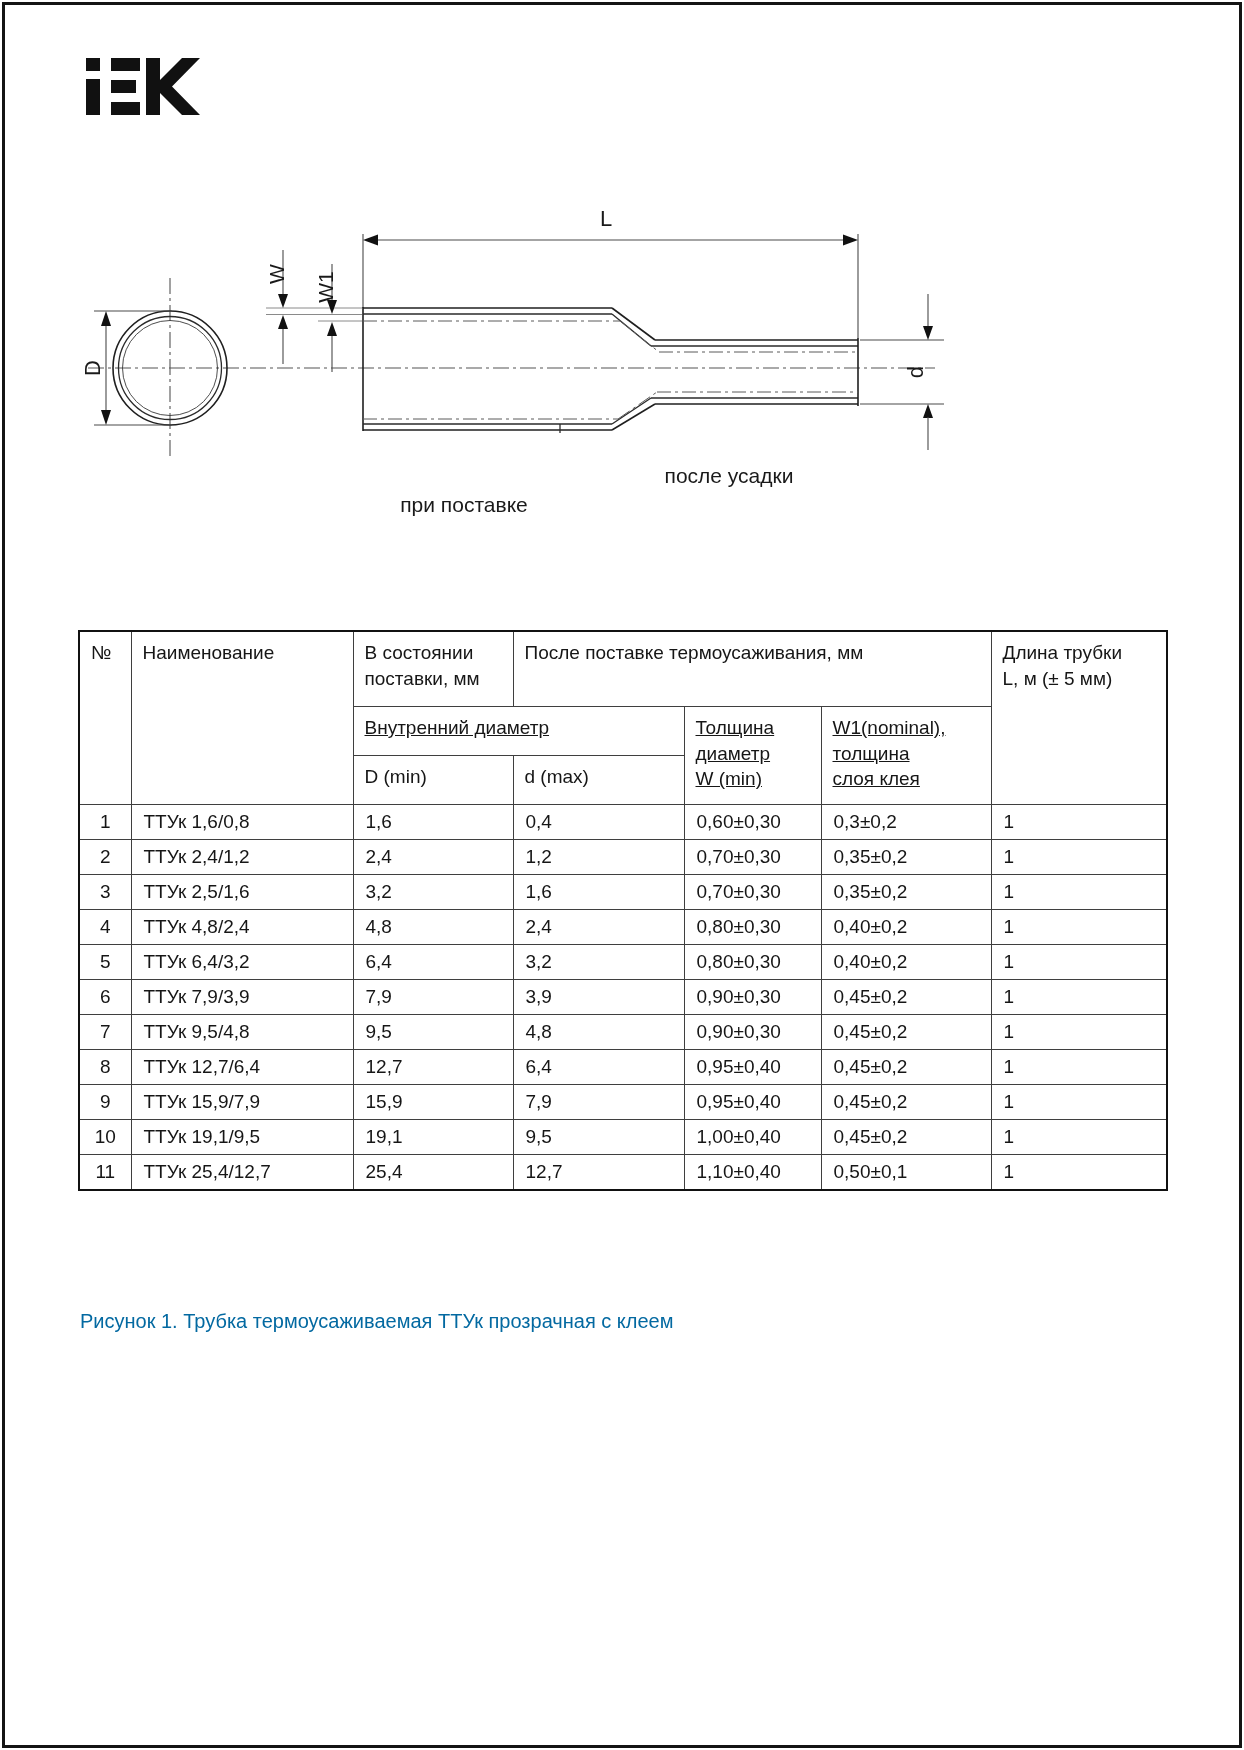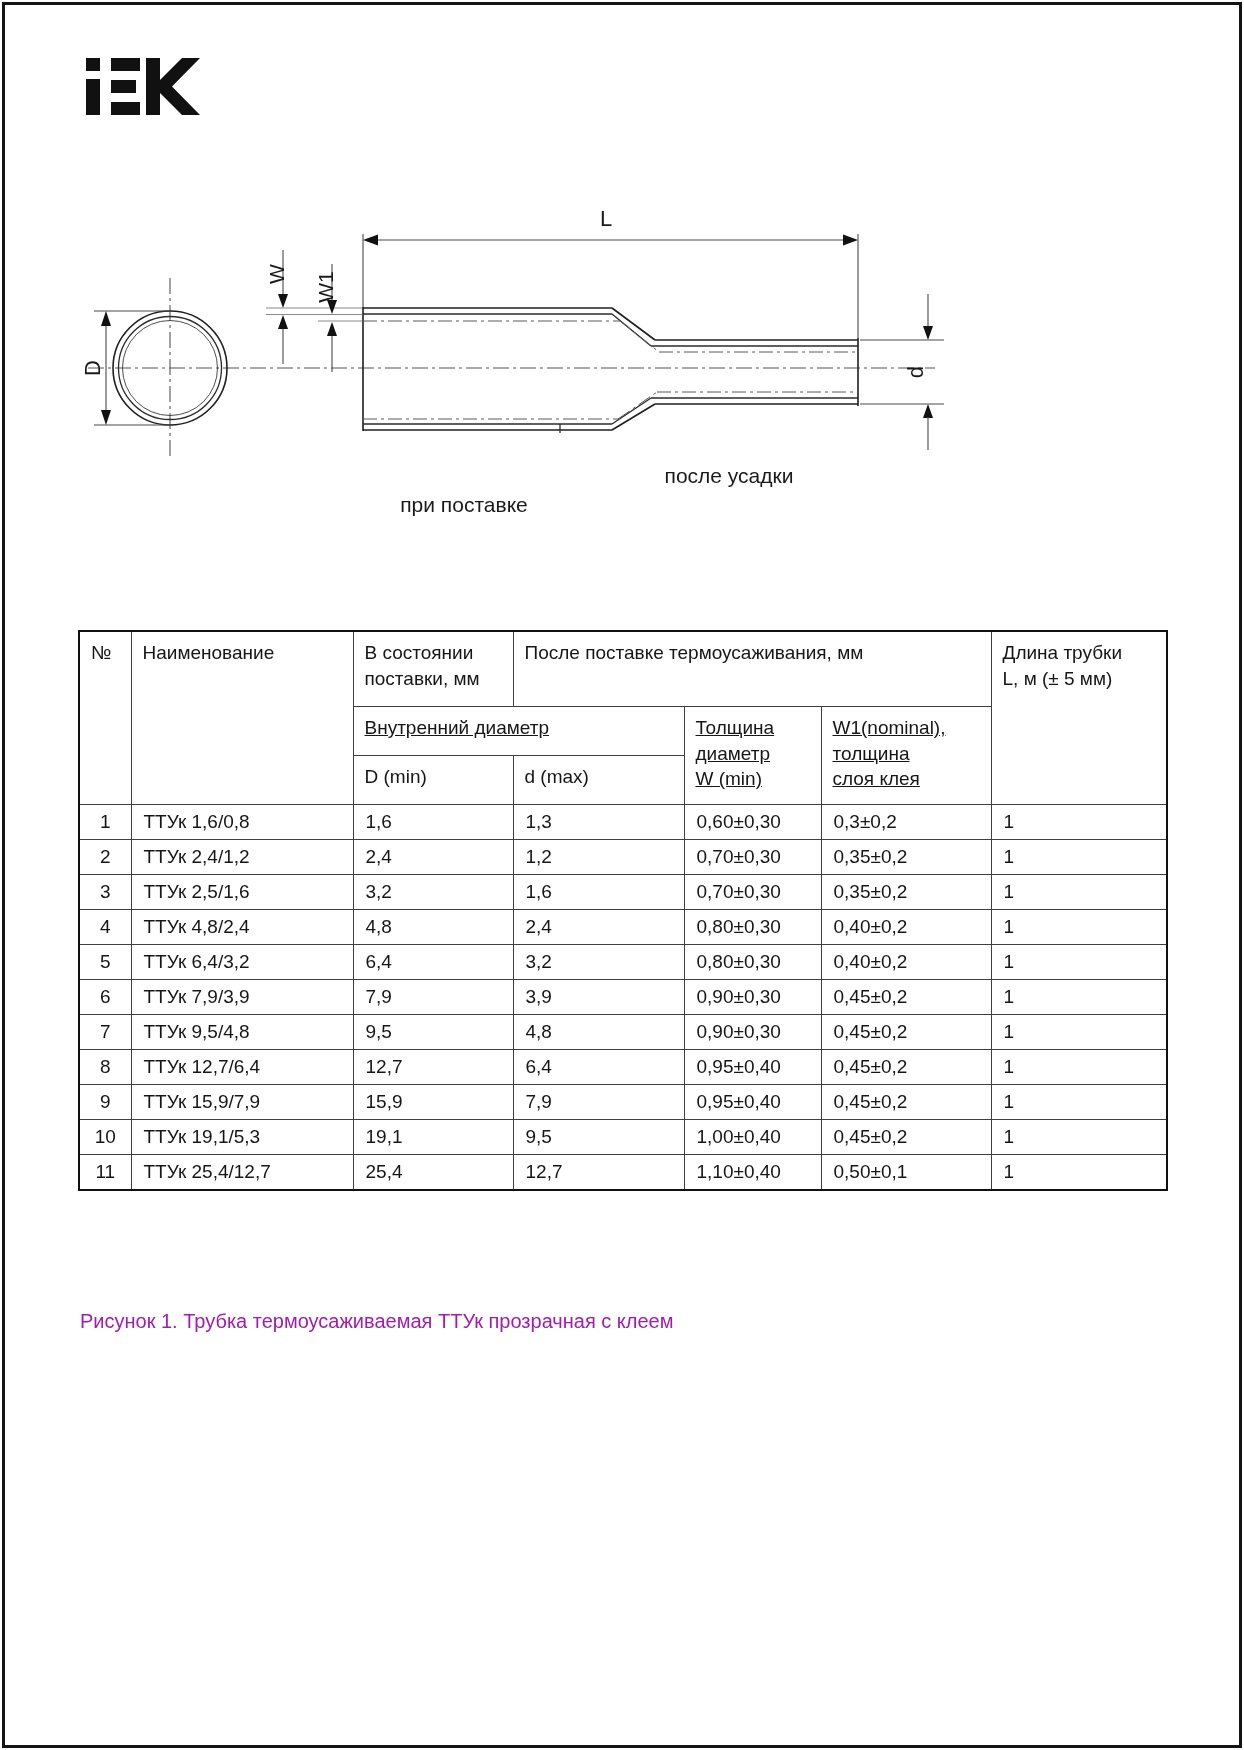--- a/index.html
+++ b/index.html
@@ -18,21 +18,21 @@
   .dtext2{font-family:"Liberation Sans",sans-serif;font-size:21px;fill:#1a1a1a;}
   .doc-table{position:absolute;left:78px;top:630px;border-collapse:collapse;table-layout:fixed;width:1088px;background:#fff;}
   .doc-table th,.doc-table td{border:1px solid #3f3f3f;font-weight:400;font-size:19px;color:#161616;}
   .doc-table{border:2px solid #111;}
   .doc-table thead th{vertical-align:top;text-align:left;padding:8px 6px 4px 11px;white-space:pre-line;line-height:1.35;}
   .doc-table tbody td{height:34px;padding:0 6px 0 12px;text-align:left;vertical-align:middle;}
   .doc-table tbody td.c-num{text-align:center;padding:0;}
   .hrow1 th{height:62px;}
   .hrow2 th{height:36px;text-decoration:underline;}
   .hrow3 th{height:36px;}
-  .caption{position:absolute;left:80px;top:1310px;font-size:20px;color:#a21caf;}
+  .caption{position:absolute;left:80px;top:1310px;font-size:20px;color:#0369a1;}
 </style>
 </head>
 <body>
 
 <div class="page-frame"></div>
 
 <svg class="logo" viewBox="0 0 114 57" aria-label="IEK">
   <g fill="#111">
     <rect x="0" y="0" width="14" height="13"></rect>
     <rect x="0" y="21" width="14" height="36"></rect>
@@ -160,21 +160,21 @@
     <tr class="hrow3">
       <th>D (min)</th>
       <th>d (max)</th>
     </tr>
   </thead>
   <tbody id="tbody">
   <tr>
     <td class="c-num">1</td>
     <td>ТТУк 1,6/0,8</td>
     <td>1,6</td>
-    <td>1,3</td>
+    <td>0,4</td>
     <td>0,60±0,30</td>
     <td>0,3±0,2</td>
     <td>1</td>
   </tr>
 
   <tr>
     <td class="c-num">2</td>
     <td>ТТУк 2,4/1,2</td>
     <td>2,4</td>
     <td>1,2</td>
@@ -248,21 +248,21 @@
     <td>ТТУк 15,9/7,9</td>
     <td>15,9</td>
     <td>7,9</td>
     <td>0,95±0,40</td>
     <td>0,45±0,2</td>
     <td>1</td>
   </tr>
 
   <tr>
     <td class="c-num">10</td>
-    <td>ТТУк 19,1/5,3</td>
+    <td>ТТУк 19,1/9,5</td>
     <td>19,1</td>
     <td>9,5</td>
     <td>1,00±0,40</td>
     <td>0,45±0,2</td>
     <td>1</td>
   </tr>
 
   <tr>
     <td class="c-num">11</td>
     <td>ТТУк 25,4/12,7</td>

